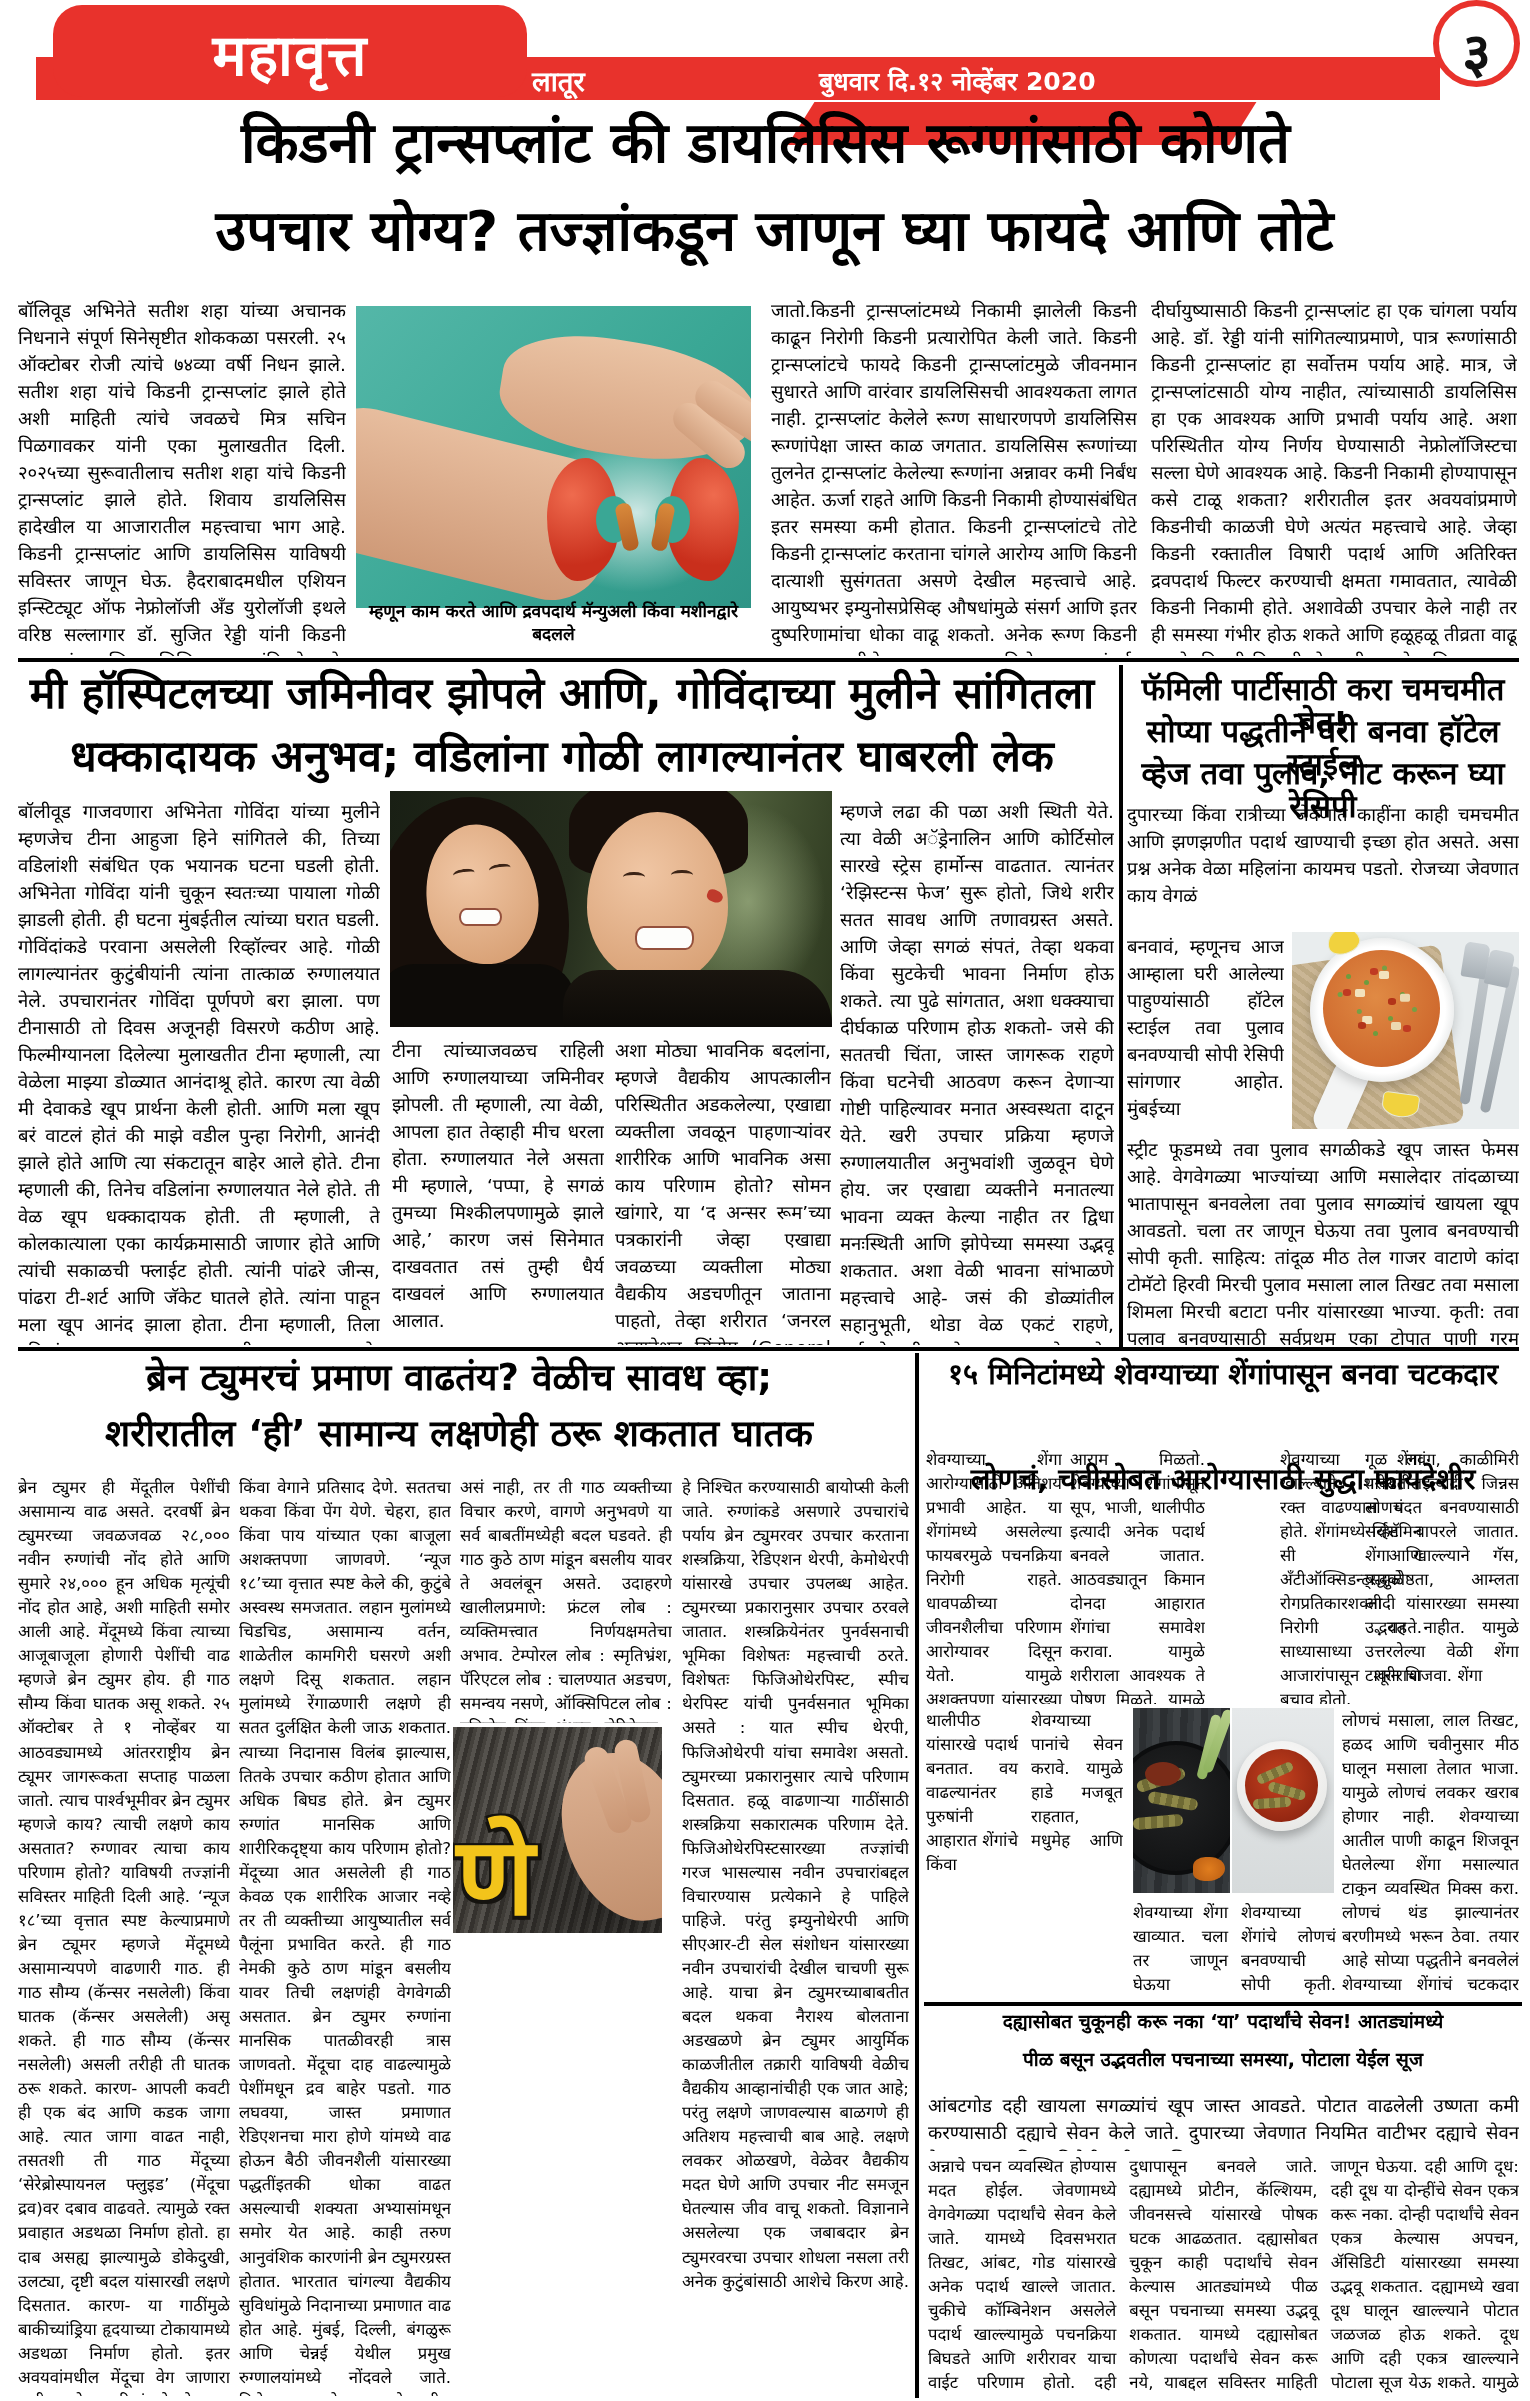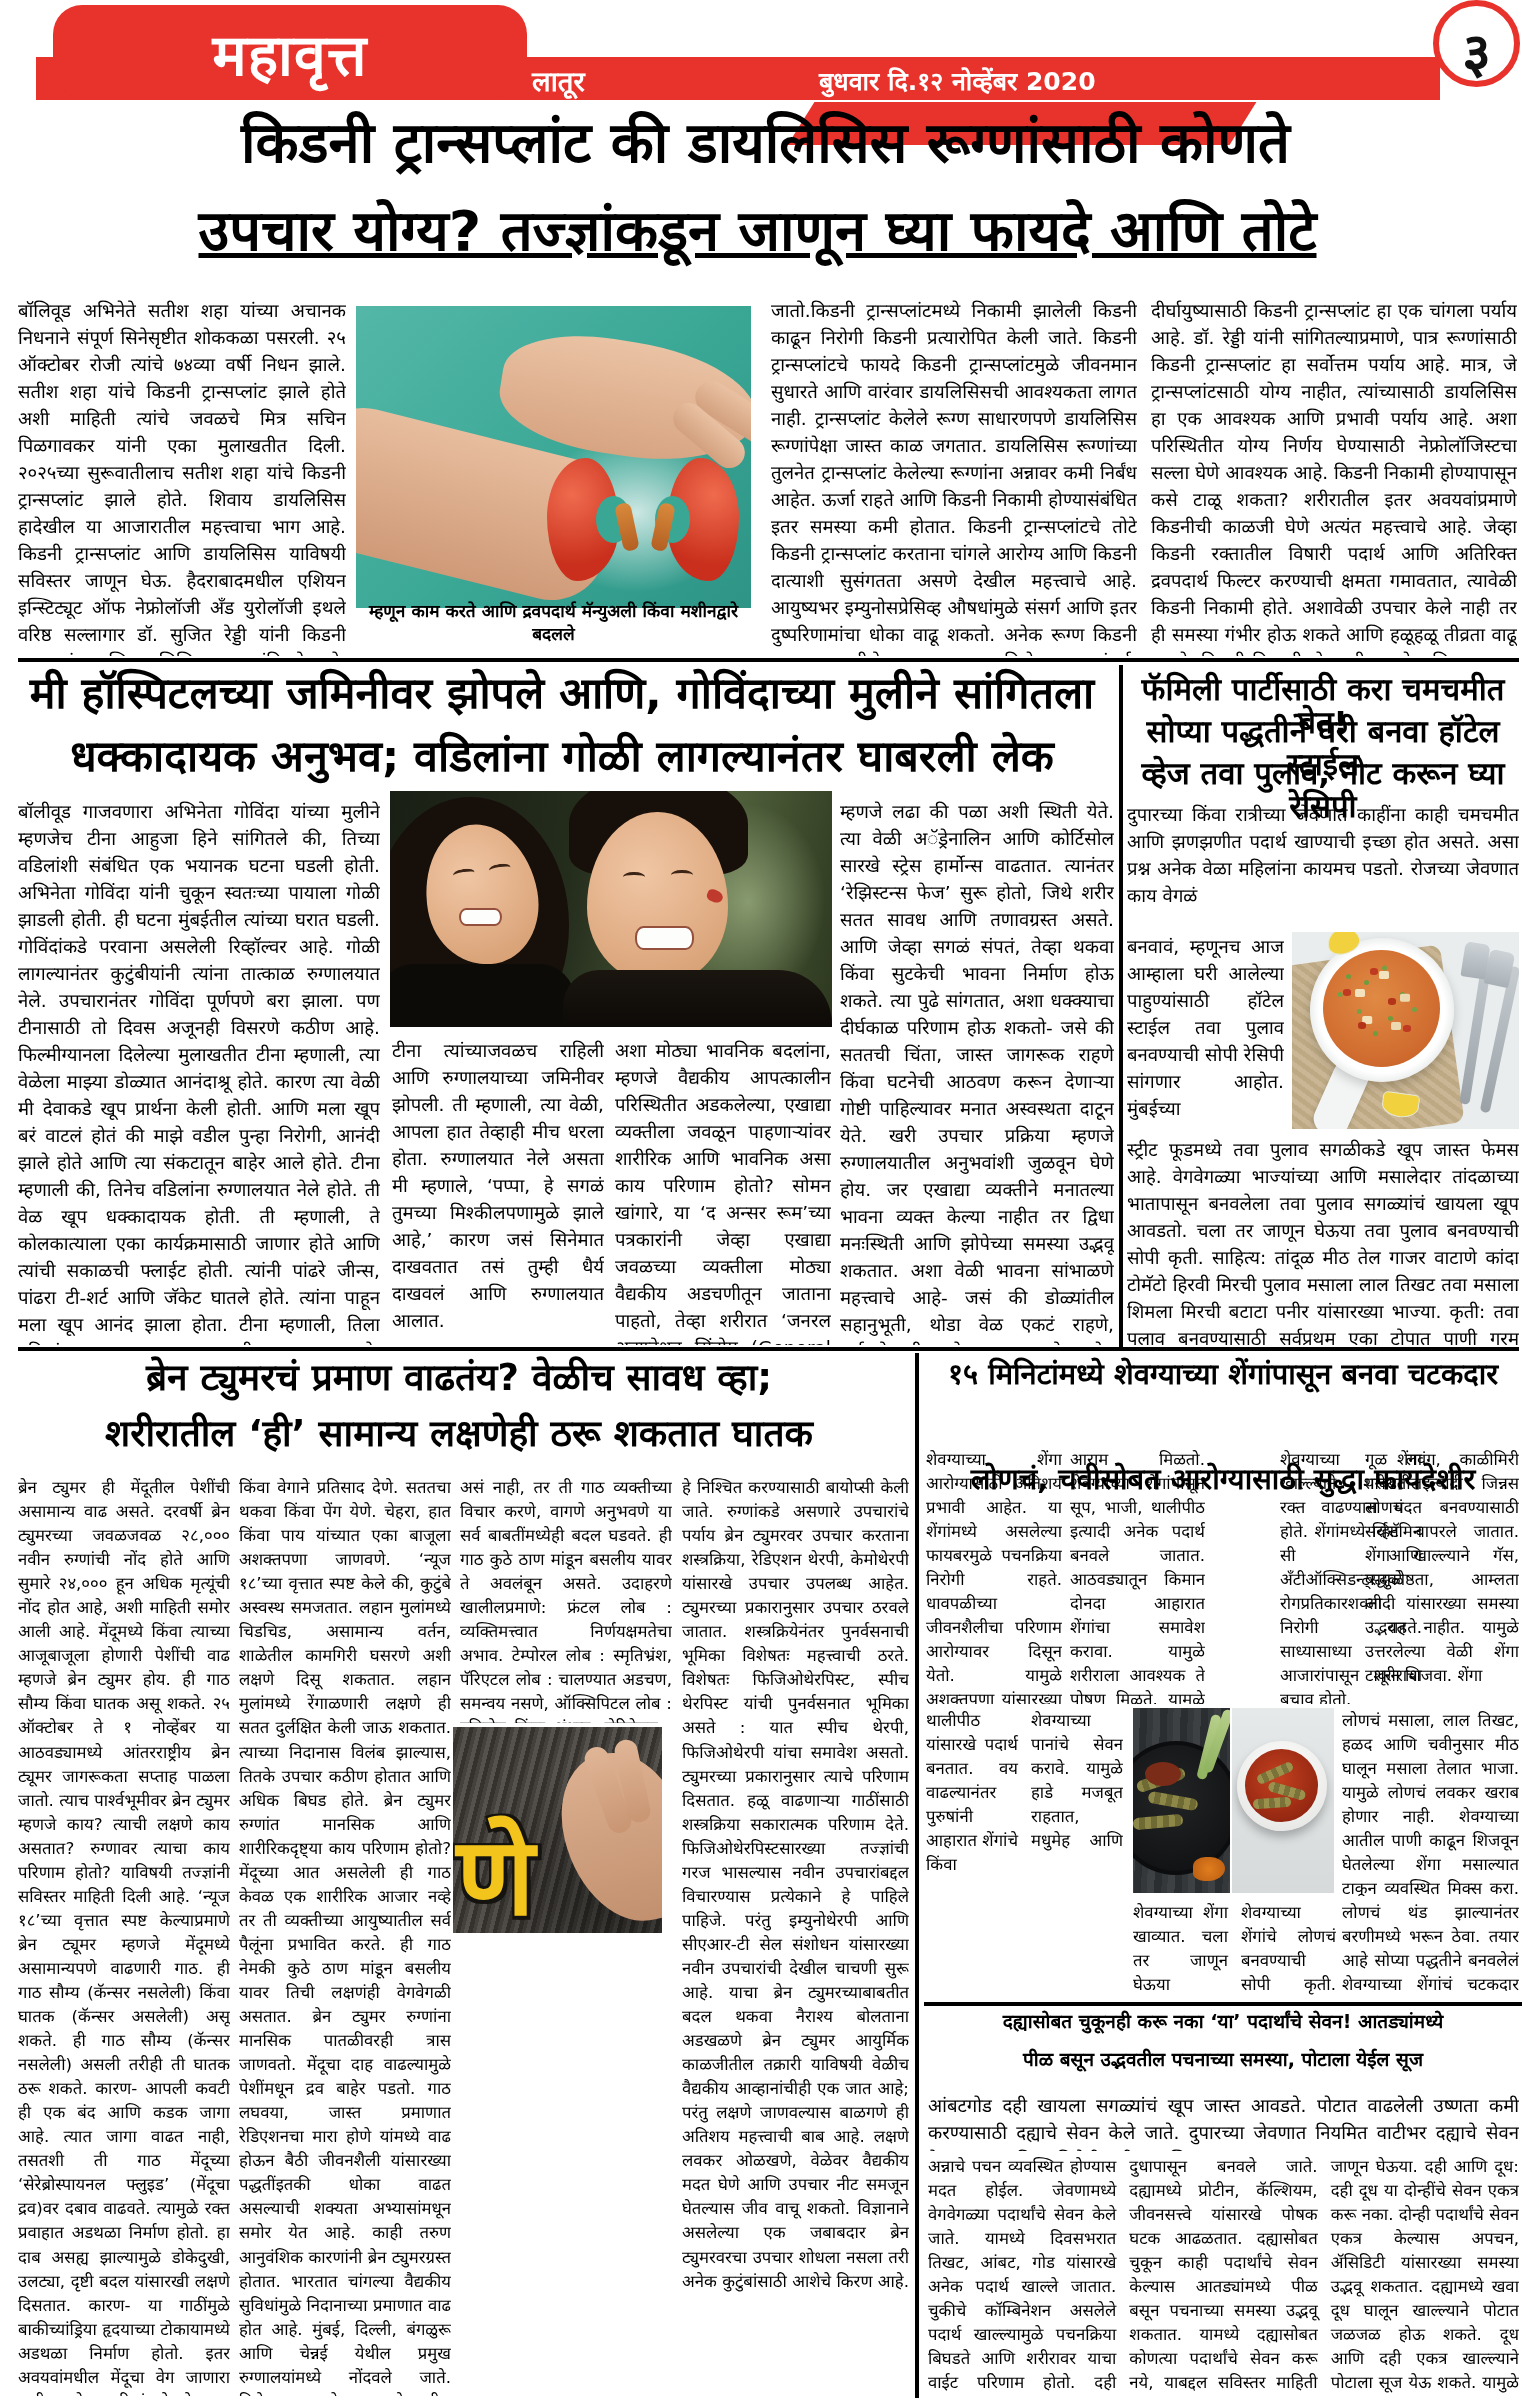--- a/index.html
+++ b/index.html
@@ -98,21 +98,21 @@
     <div class="logo-box">
       <div class="logo-text">महावृत्त</div>
     </div>
     <div class="pageno-circle">
       <span>३</span>
     </div>
   </div>
 
   <div>
     <div class="hl hl-k" style="left:12px;top:114px;width:1507px;">किडनी ट्रान्सप्लांट की डायलिसिस रूग्णांसाठी कोणते</div>
-    <div class="hl hl-k" style="left:4px;top:202px;width:1507px;text-decoration:underline;">उपचार योग्य? तज्ज्ञांकडून जाणून घ्या फायदे आणि तोटे</div>
+    <div class="hl hl-k" style="left:21px;top:202px;width:1507px;">उपचार योग्य? तज्ज्ञांकडून जाणून घ्या फायदे आणि तोटे</div>
 
     <div class="col" style="left:18px;top:297px;width:328px;height:359px;">बॉलिवूड अभिनेते सतीश शहा यांच्या अचानक निधनाने संपूर्ण सिनेसृष्टीत शोककळा पसरली. २५ ऑक्टोबर रोजी त्यांचे ७४व्या वर्षी निधन झाले. सतीश शहा यांचे किडनी ट्रान्सप्लांट झाले होते अशी माहिती त्यांचे जवळचे मित्र सचिन पिळगावकर यांनी एका मुलाखतीत दिली. २०२५च्या सुरूवातीलाच सतीश शहा यांचे किडनी ट्रान्सप्लांट झाले होते. शिवाय डायलिसिस हादेखील या आजारातील महत्त्वाचा भाग आहे. किडनी ट्रान्सप्लांट आणि डायलिसिस याविषयी सविस्तर जाणून घेऊ. हैदराबादमधील एशियन इन्स्टिट्यूट ऑफ नेफ्रोलॉजी अँड युरोलॉजी इथले वरिष्ठ सल्लागार डॉ. सुजित रेड्डी यांनी किडनी ट्रान्सप्लांट आणि डायलिसिसबाबत सांगितले आहे.  डायलिसिस विरूद्ध किडनी ट्रान्सप्लांट डायलिसिस ही एक उपचारपद्धती आहे, जी किडनी योग्यरित्या कार्य करत नसताना रक्तातील विषारी पदार्थ आणि अतिरिक्त द्रव काढून टाकते. याचे दोन प्रकार आहेत. हेमोडायलिसिस – यामध्ये शरीराबाहेरील मशीनद्वारे रक्त फिल्टर केले जाते.पेरिटोनियल डायलिसिस – यामध्ये पोटाचे अस्तर फिल्टर</div>
 
     <div class="ph kid-bg" style="left:356px;top:306px;width:395px;height:302px;">
       <div class="kid-glow"></div>
       <div class="arm"></div>
       <div class="palm"></div>
       <div class="finger" style="left:335px;top:90px;width:90px;height:33px;transform:rotate(32deg);"></div>
       <div class="finger" style="left:311px;top:114px;width:84px;height:31px;transform:rotate(40deg);"></div>
       <div class="kidney" style="left:191px;top:152px;">

